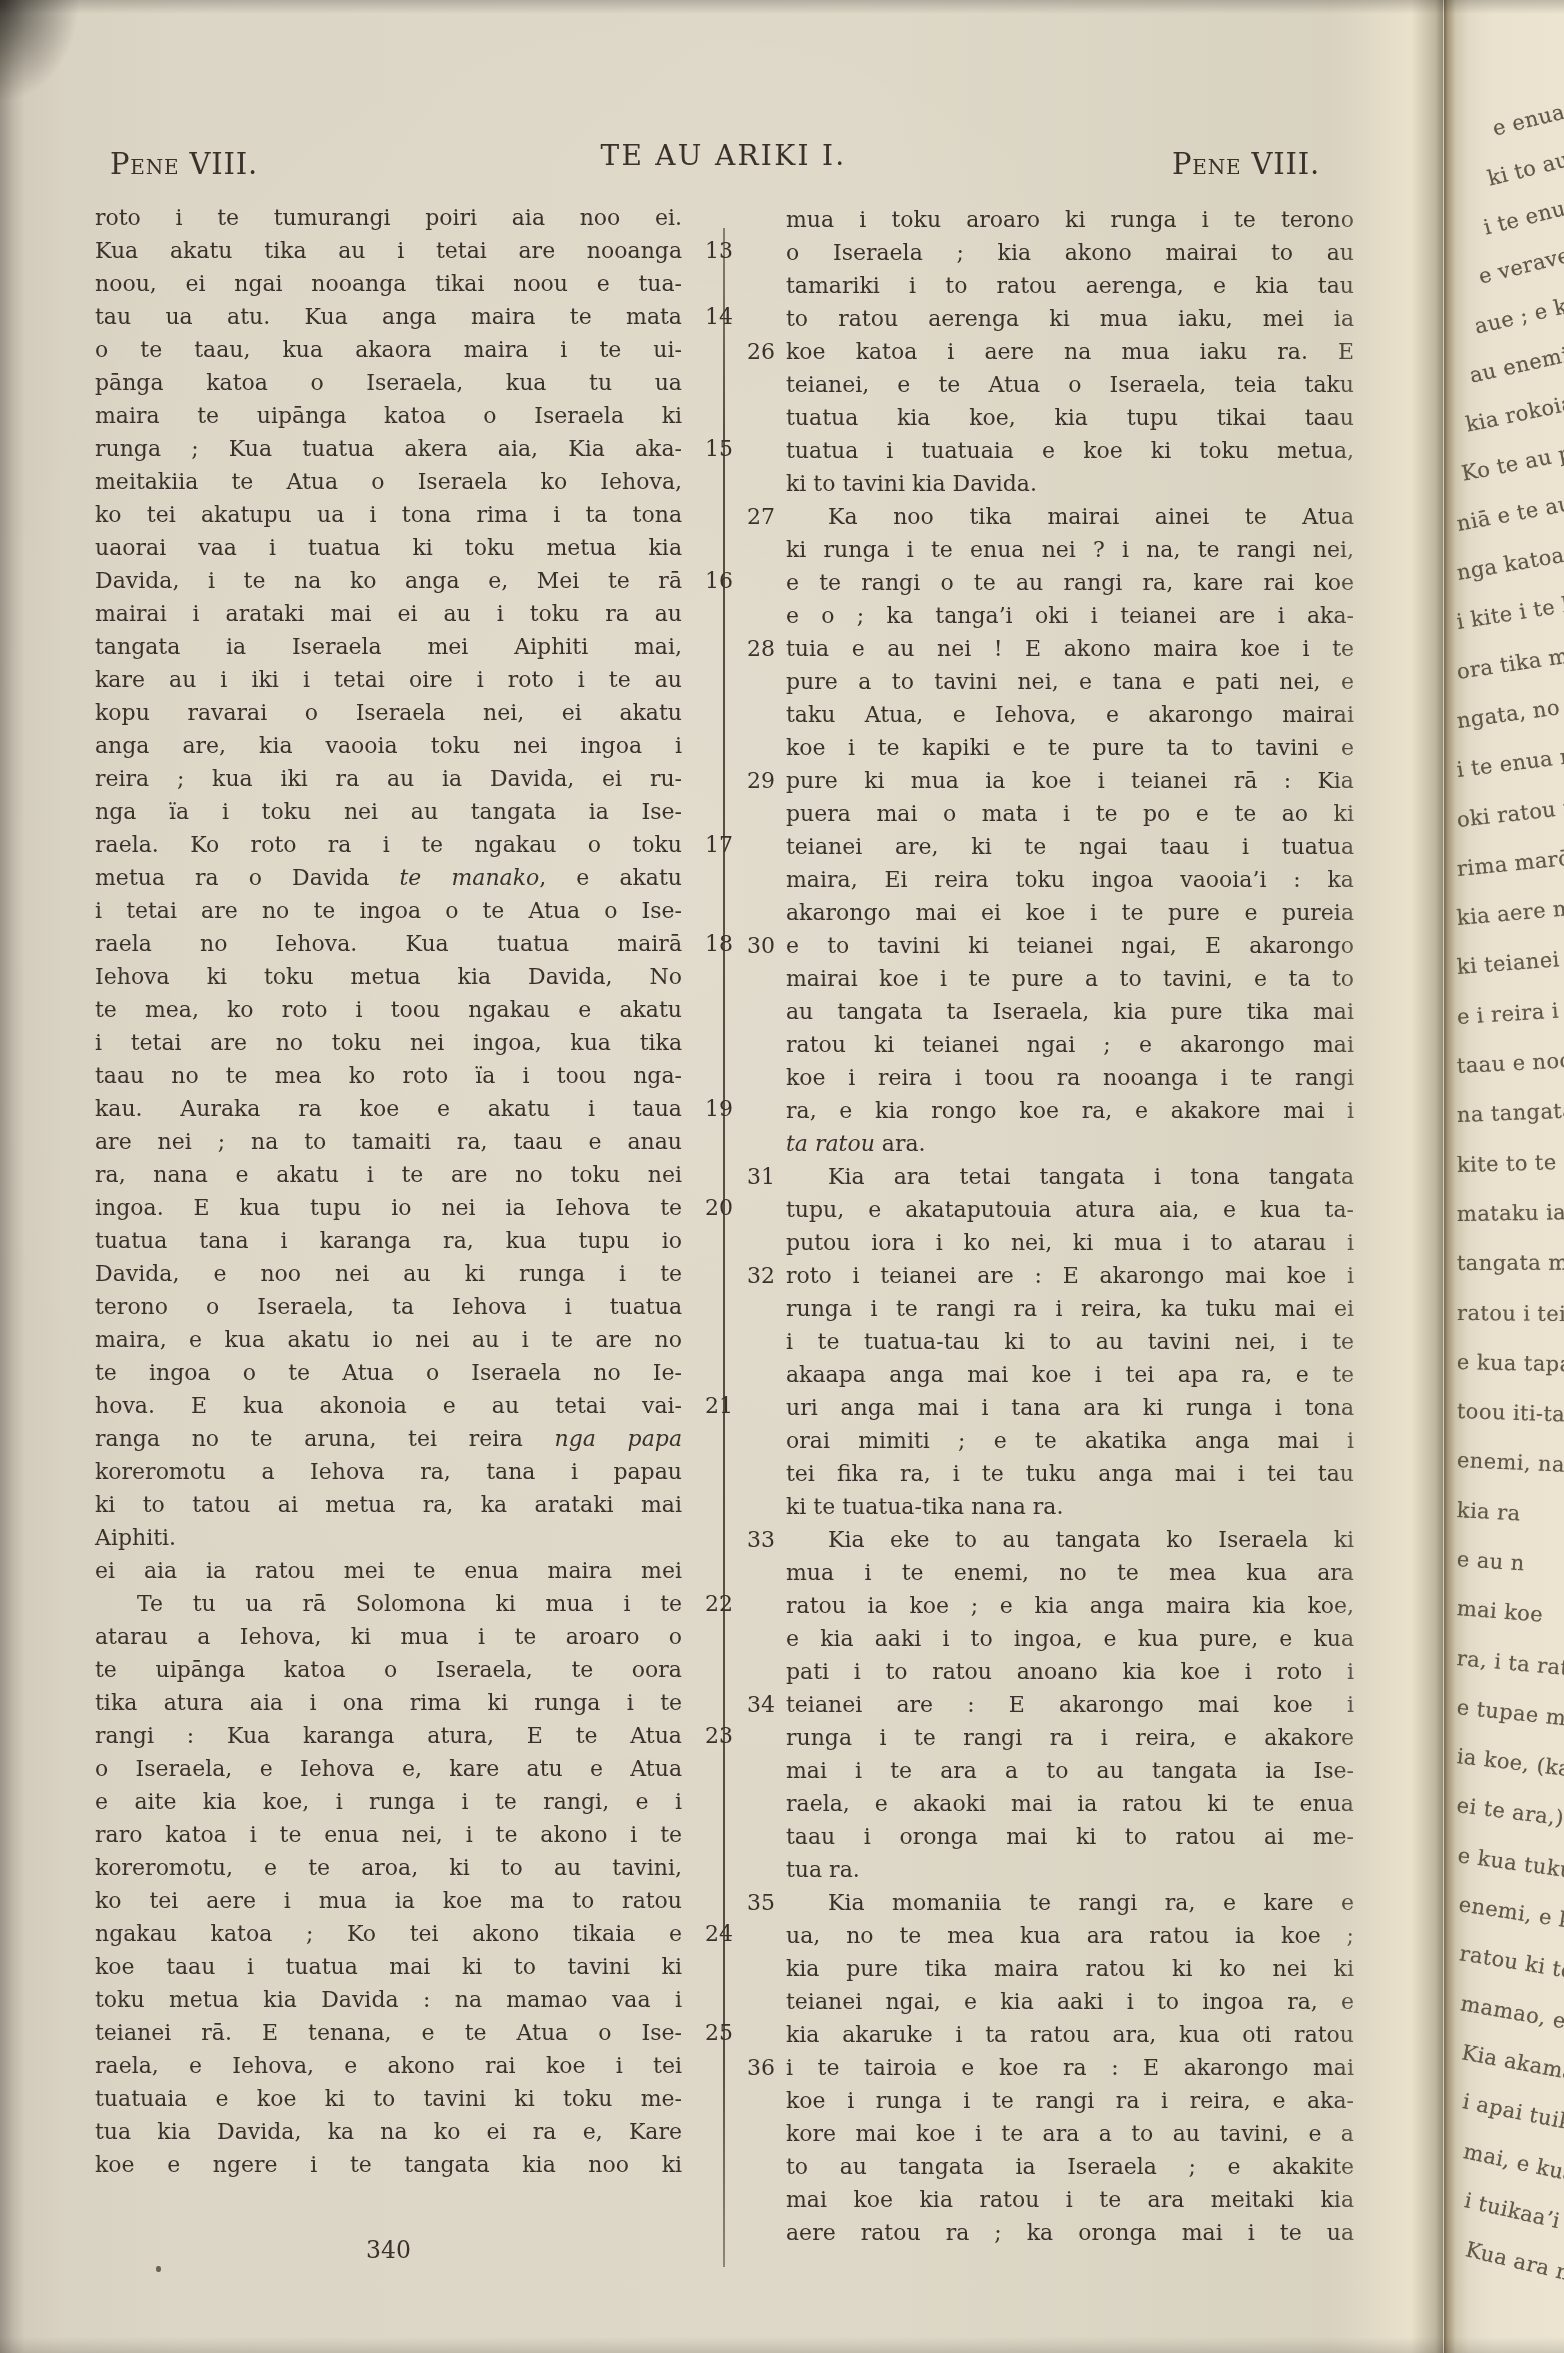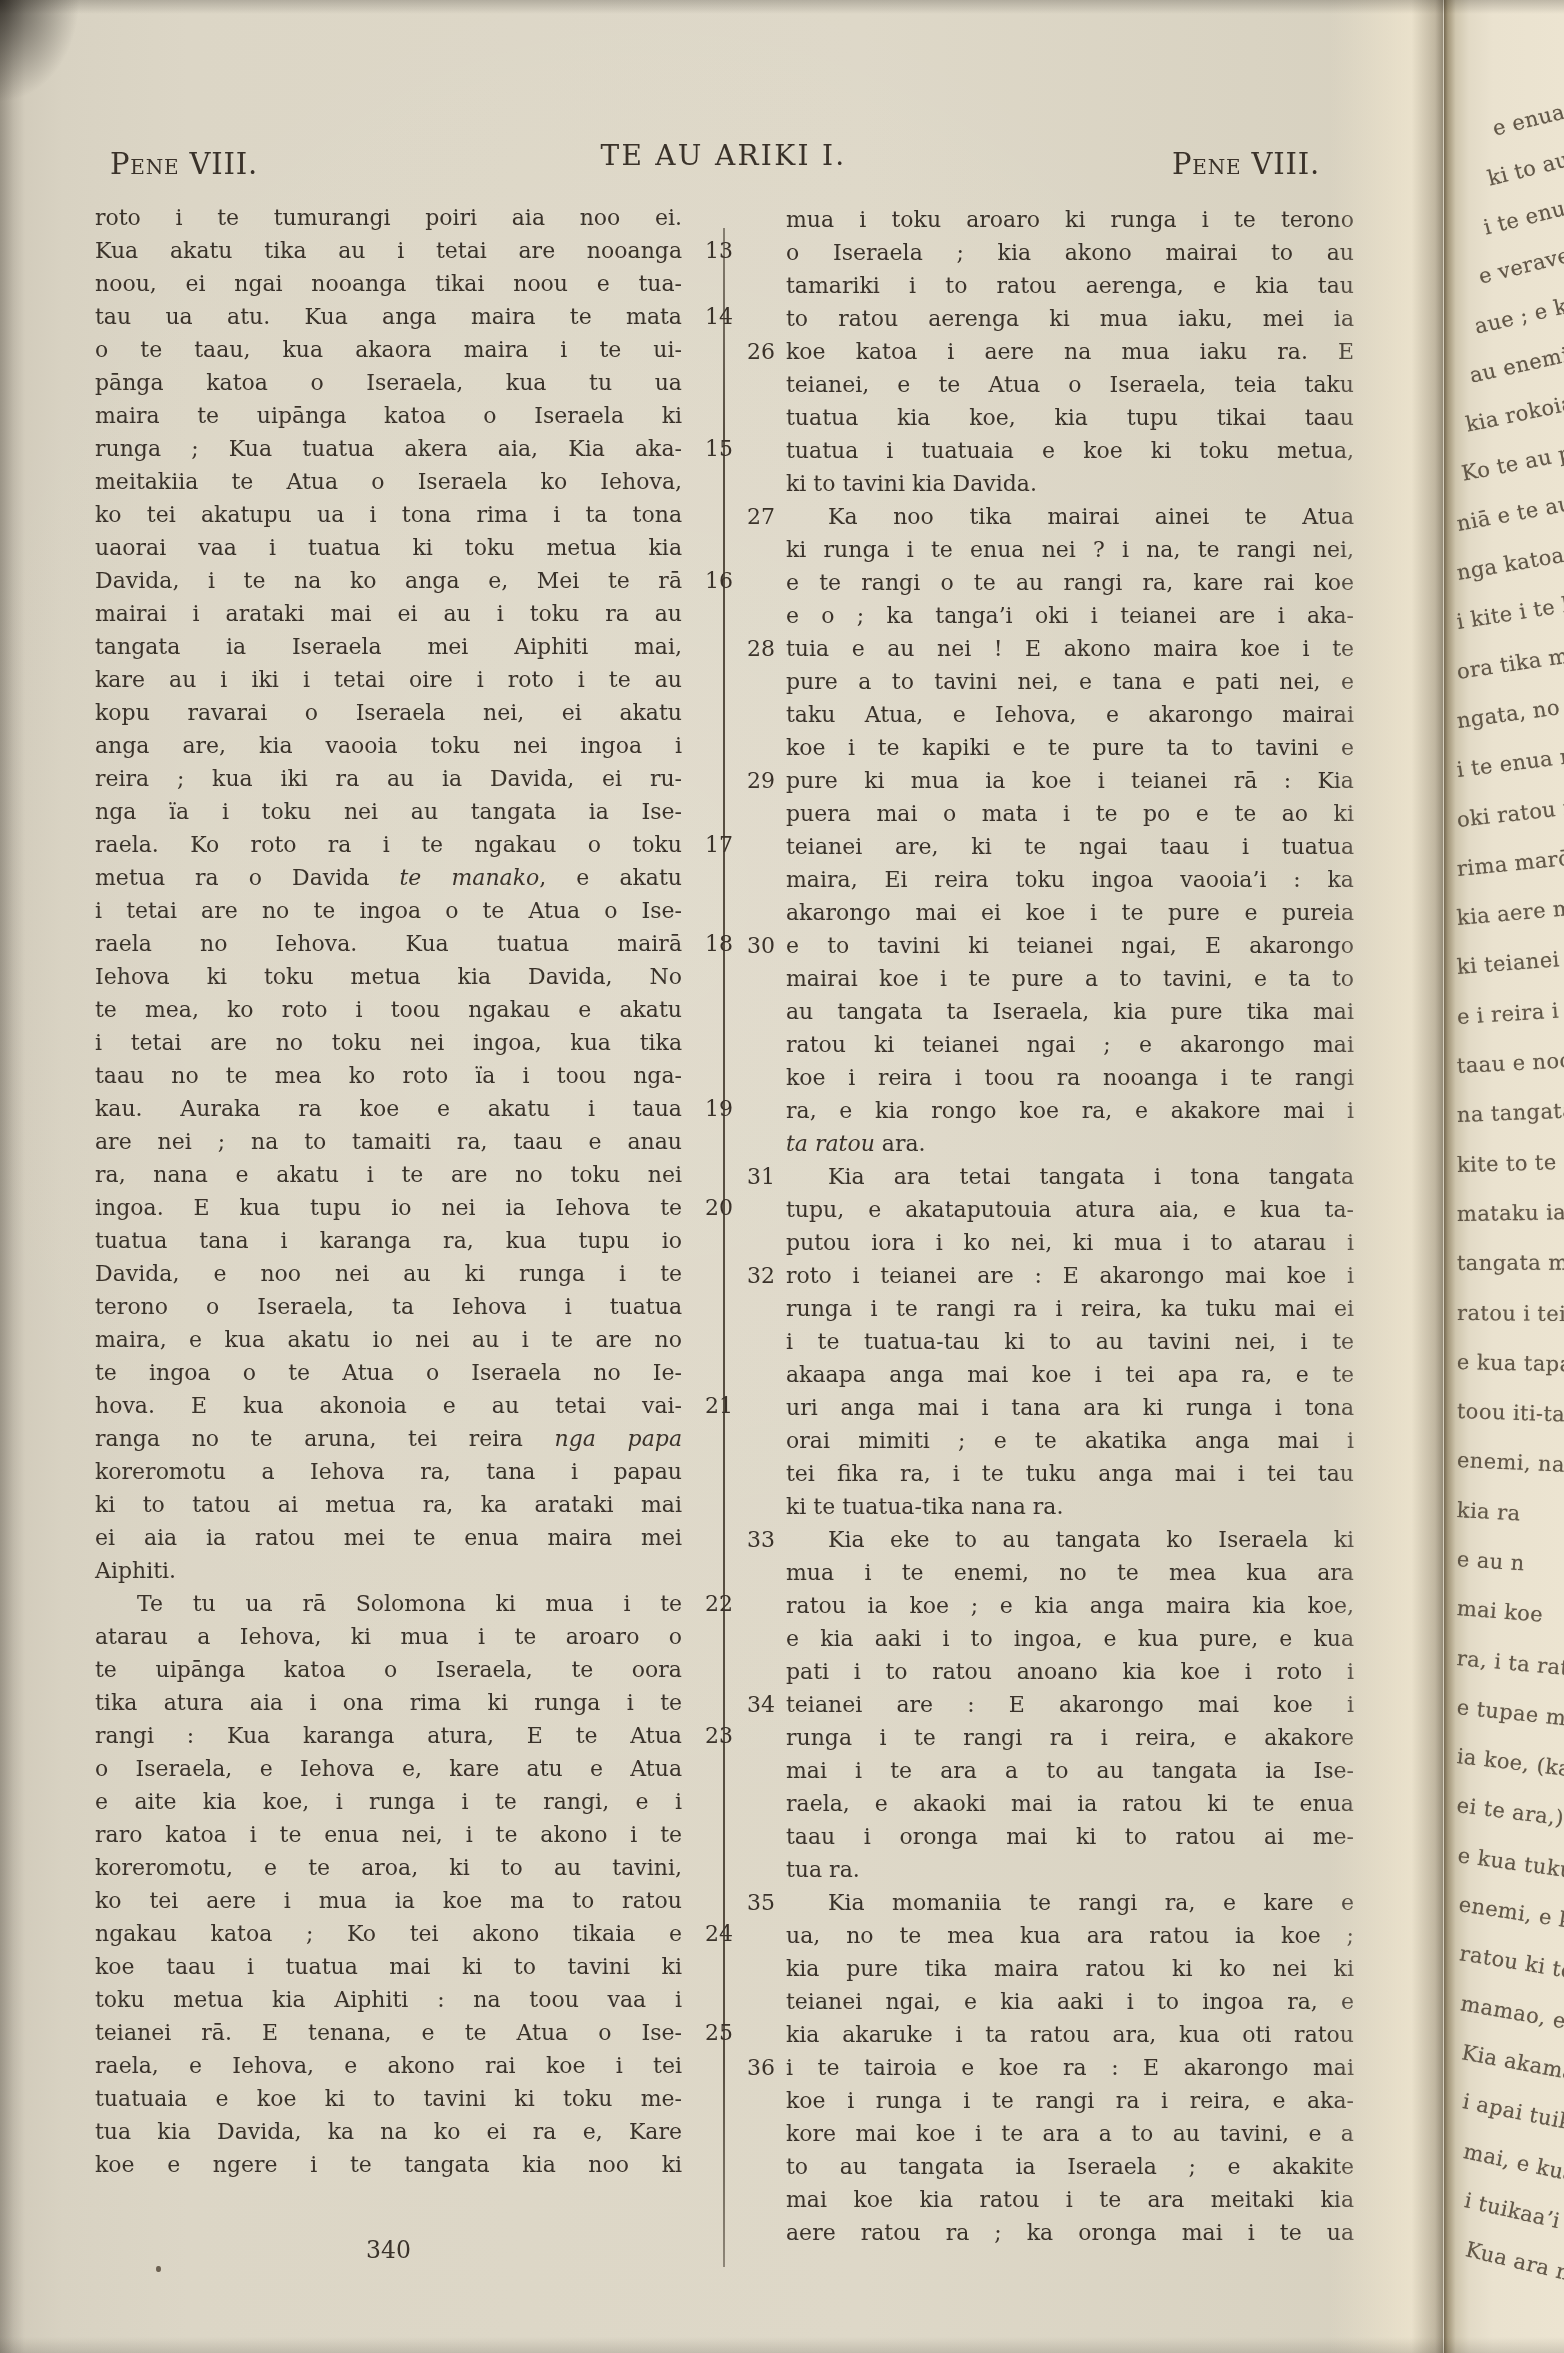--- a/index.html
+++ b/index.html
@@ -99,35 +99,35 @@
       <div class="line">ingoa. E kua tupu io nei ia Iehova te<span class="vnum">20</span></div>
       <div class="line">tuatua tana i karanga ra, kua tupu io</div>
       <div class="line">Davida, e noo nei au ki runga i te</div>
       <div class="line">terono o Iseraela, ta Iehova i tuatua</div>
       <div class="line">maira, e kua akatu io nei au i te are no</div>
       <div class="line">te ingoa o te Atua o Iseraela no Ie-</div>
       <div class="line">hova. E kua akonoia e au tetai vai-<span class="vnum">21</span></div>
       <div class="line">ranga no te aruna, tei reira <i>nga papa</i></div>
       <div class="line">koreromotu a Iehova ra, tana i papau</div>
       <div class="line">ki to tatou ai metua ra, ka arataki mai</div>
+      <div class="line end">Aiphiti.</div>
       <div class="line">ei aia ia ratou mei te enua maira mei</div>
-      <div class="line end">Aiphiti.</div>
       <div class="line indent">Te tu ua rā Solomona ki mua i te<span class="vnum">22</span></div>
       <div class="line">atarau a Iehova, ki mua i te aroaro o</div>
       <div class="line">te uipānga katoa o Iseraela, te oora</div>
       <div class="line">tika atura aia i ona rima ki runga i te</div>
       <div class="line">rangi : Kua karanga atura, E te Atua<span class="vnum">23</span></div>
       <div class="line">o Iseraela, e Iehova e, kare atu e Atua</div>
       <div class="line">e aite kia koe, i runga i te rangi, e i</div>
       <div class="line">raro katoa i te enua nei, i te akono i te</div>
       <div class="line">koreromotu, e te aroa, ki to au tavini,</div>
       <div class="line">ko tei aere i mua ia koe ma to ratou</div>
       <div class="line">ngakau katoa ; Ko tei akono tikaia e<span class="vnum">24</span></div>
       <div class="line">koe taau i tuatua mai ki to tavini ki</div>
-      <div class="line">toku metua kia Aiphiti : na toou vaa i</div>
+      <div class="line">toku metua kia Davida : na mamao vaa i</div>
       <div class="line">teianei rā. E tenana, e te Atua o Ise-<span class="vnum">25</span></div>
       <div class="line">raela, e Iehova, e akono rai koe i tei</div>
       <div class="line">tuatuaia e koe ki to tavini ki toku me-</div>
       <div class="line">tua kia Davida, ka na ko ei ra e, Kare</div>
       <div class="line">koe e ngere i te tangata kia noo ki</div>
     </div>
   <div id="col-right" class="column">
       <div class="line">mua i toku aroaro ki runga i te terono</div>
       <div class="line">o Iseraela ; kia akono mairai to au</div>
       <div class="line">tamariki i to ratou aerenga, e kia tau</div>

